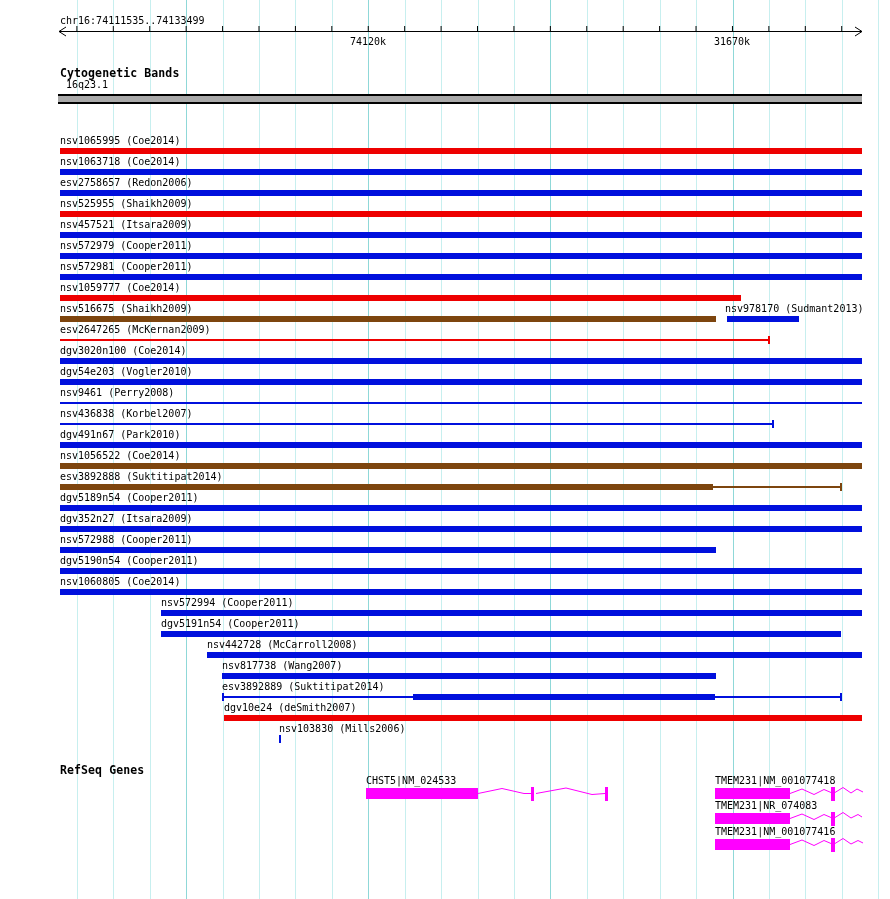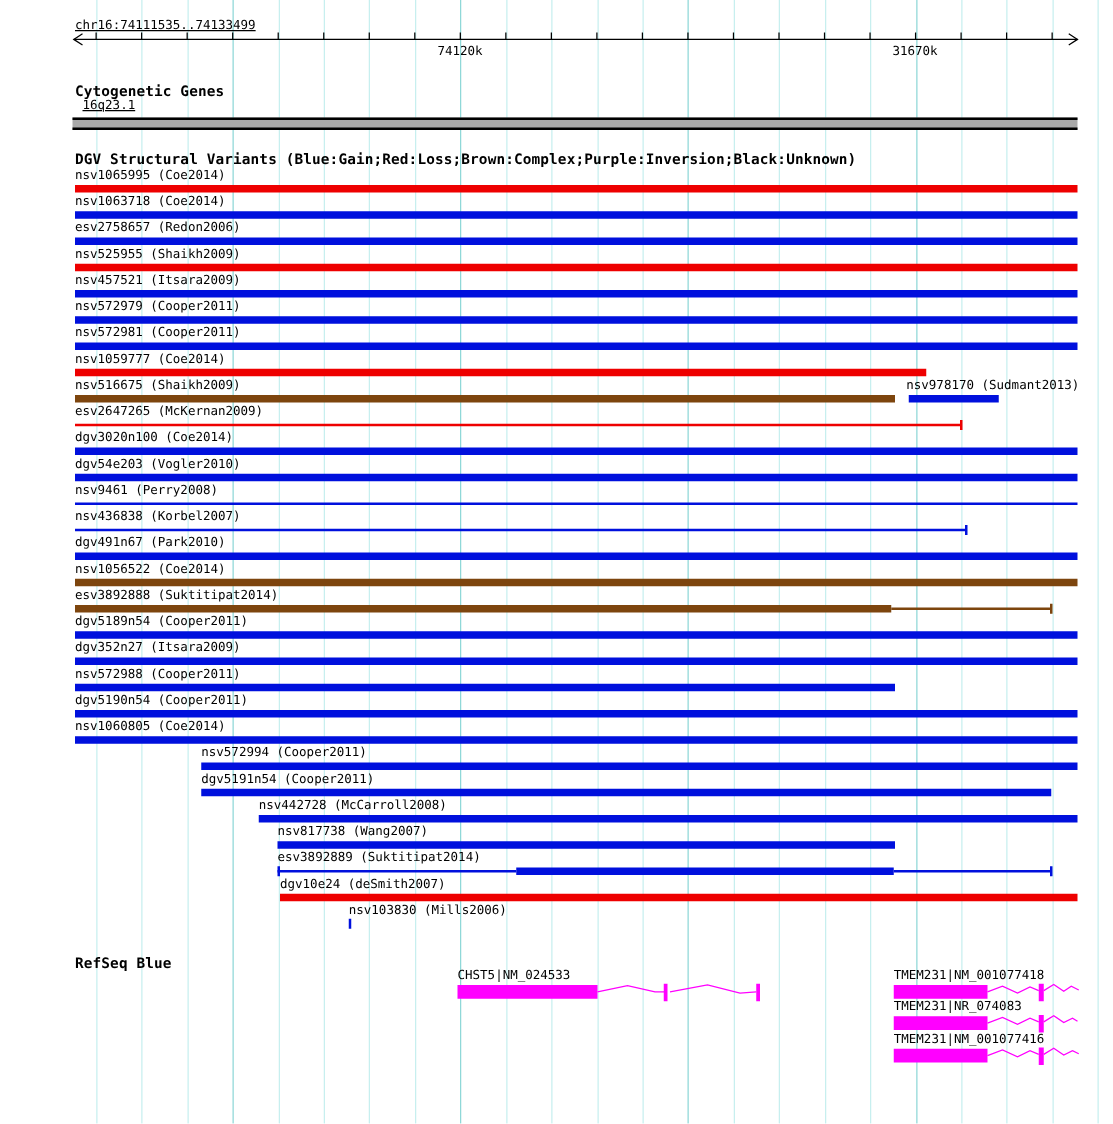--- a/index.html
+++ b/index.html
@@ -1,18 +1,18 @@
 <!DOCTYPE html>
 <html><head>
 <meta charset="utf-8">
 <style>
   html,body{margin:0;padding:0;background:#fff;}
   #screen{position:relative;width:890px;height:899px;background:#ffffff;overflow:hidden;
           font-family:"DejaVu Sans Mono",monospace;}
-  .t{position:absolute;font:10px "DejaVu Sans Mono",monospace;color:#000;white-space:pre;line-height:11px;text-decoration:underline;}
+  .t{position:absolute;font:10px "DejaVu Sans Mono",monospace;color:#000;white-space:pre;line-height:11px;}
   .bt{position:absolute;font:bold 11.5px "DejaVu Sans Mono",monospace;color:#000;white-space:pre;line-height:12px;letter-spacing:0.1px;}
   #ruler,#connectors{position:absolute;left:0;top:0;pointer-events:none;}
   .cband{position:absolute;left:58px;top:94px;width:804px;height:6px;background:#a9a9a9;
          border-top:2px solid #000;border-bottom:2px solid #000;}
 </style>
 </head>
 <body>
 
 <div id="screen">
   <div id="grid">
@@ -68,25 +68,24 @@
       <line x1="732.46" y1="26" x2="732.46" y2="31.5" stroke="#000" stroke-width="1"></line>
       <line x1="768.88" y1="26" x2="768.88" y2="31.5" stroke="#000" stroke-width="1"></line>
       <line x1="805.3000000000001" y1="26" x2="805.3000000000001" y2="31.5" stroke="#000" stroke-width="1"></line>
       <line x1="841.72" y1="26" x2="841.72" y2="31.5" stroke="#000" stroke-width="1"></line>
     </svg>
   <div id="axis-labels">
       <div style="position:absolute;left:368px;top:36px;transform:translateX(-50%);font:10px &quot;DejaVu Sans Mono&quot;,monospace;white-space:pre;">74120k</div>
       <div style="position:absolute;left:732px;top:36px;transform:translateX(-50%);font:10px &quot;DejaVu Sans Mono&quot;,monospace;white-space:pre;">31670k</div>
     </div>
 
-  <div class="bt" style="left:60px;top:67px">Cytogenetic Genes</div>
+  <div class="bt" style="left:60px;top:67px">Cytogenetic Bands</div>
   <div class="t" style="left:66px;top:79px">16q23.1</div>
   <div class="cband"></div>
 
-  <div class="bt" style="left:60px;top:121px">DGV Structural Variants (Blue:Gain;Red:Loss;Brown:Complex;Purple:Inversion;Black:Unknown)</div>
   <div id="rows">
       <div style="position:absolute;left:0;top:0;">
         <div style="position:absolute;left:60px;top:135px;font:10px &quot;DejaVu Sans Mono&quot;,monospace;white-space:pre;color:#000;">nsv1065995 (Coe2014)</div>
         <div style="position:absolute;left:60px;top:148px;width:802px;height:6px;background:#ee0000;"></div>
       </div>
       <div style="position:absolute;left:0;top:0;">
         <div style="position:absolute;left:60px;top:156px;font:10px &quot;DejaVu Sans Mono&quot;,monospace;white-space:pre;color:#000;">nsv1063718 (Coe2014)</div>
         <div style="position:absolute;left:60px;top:169px;width:802px;height:6px;background:#0010dd;"></div>
       </div>
       <div style="position:absolute;left:0;top:0;">
@@ -202,21 +201,21 @@
       <div style="position:absolute;left:0;top:0;">
         <div style="position:absolute;left:224px;top:702px;font:10px &quot;DejaVu Sans Mono&quot;,monospace;white-space:pre;color:#000;">dgv10e24 (deSmith2007)</div>
         <div style="position:absolute;left:224px;top:715px;width:638px;height:6px;background:#ee0000;"></div>
       </div>
       <div style="position:absolute;left:0;top:0;">
         <div style="position:absolute;left:279px;top:723px;font:10px &quot;DejaVu Sans Mono&quot;,monospace;white-space:pre;color:#000;">nsv103830 (Mills2006)</div>
         <div style="position:absolute;left:279px;top:735px;width:2px;height:8px;background:#0010dd;"></div>
       </div>
     </div>
 
-  <div class="bt" style="left:60px;top:764px">RefSeq Blue</div>
+  <div class="bt" style="left:60px;top:764px">RefSeq Genes</div>
   <div id="genes">
       <div style="position:absolute;left:0;top:0;">
         <div style="position:absolute;left:366px;top:775px;font:10px &quot;DejaVu Sans Mono&quot;,monospace;white-space:pre;color:#000;">CHST5|NM_024533</div>
         <div style="position:absolute;left:366px;top:788px;width:112px;height:11px;background:#ff00ff;"></div>
         <div style="position:absolute;left:531px;top:786.5px;width:3px;height:14px;background:#ff00ff;"></div>
         <div style="position:absolute;left:605px;top:786.5px;width:3px;height:14px;background:#ff00ff;"></div>
       </div>
       <div style="position:absolute;left:0;top:0;">
         <div style="position:absolute;left:715px;top:775px;font:10px &quot;DejaVu Sans Mono&quot;,monospace;white-space:pre;color:#000;">TMEM231|NM_001077418</div>
         <div style="position:absolute;left:715px;top:788px;width:75px;height:11px;background:#ff00ff;"></div>

